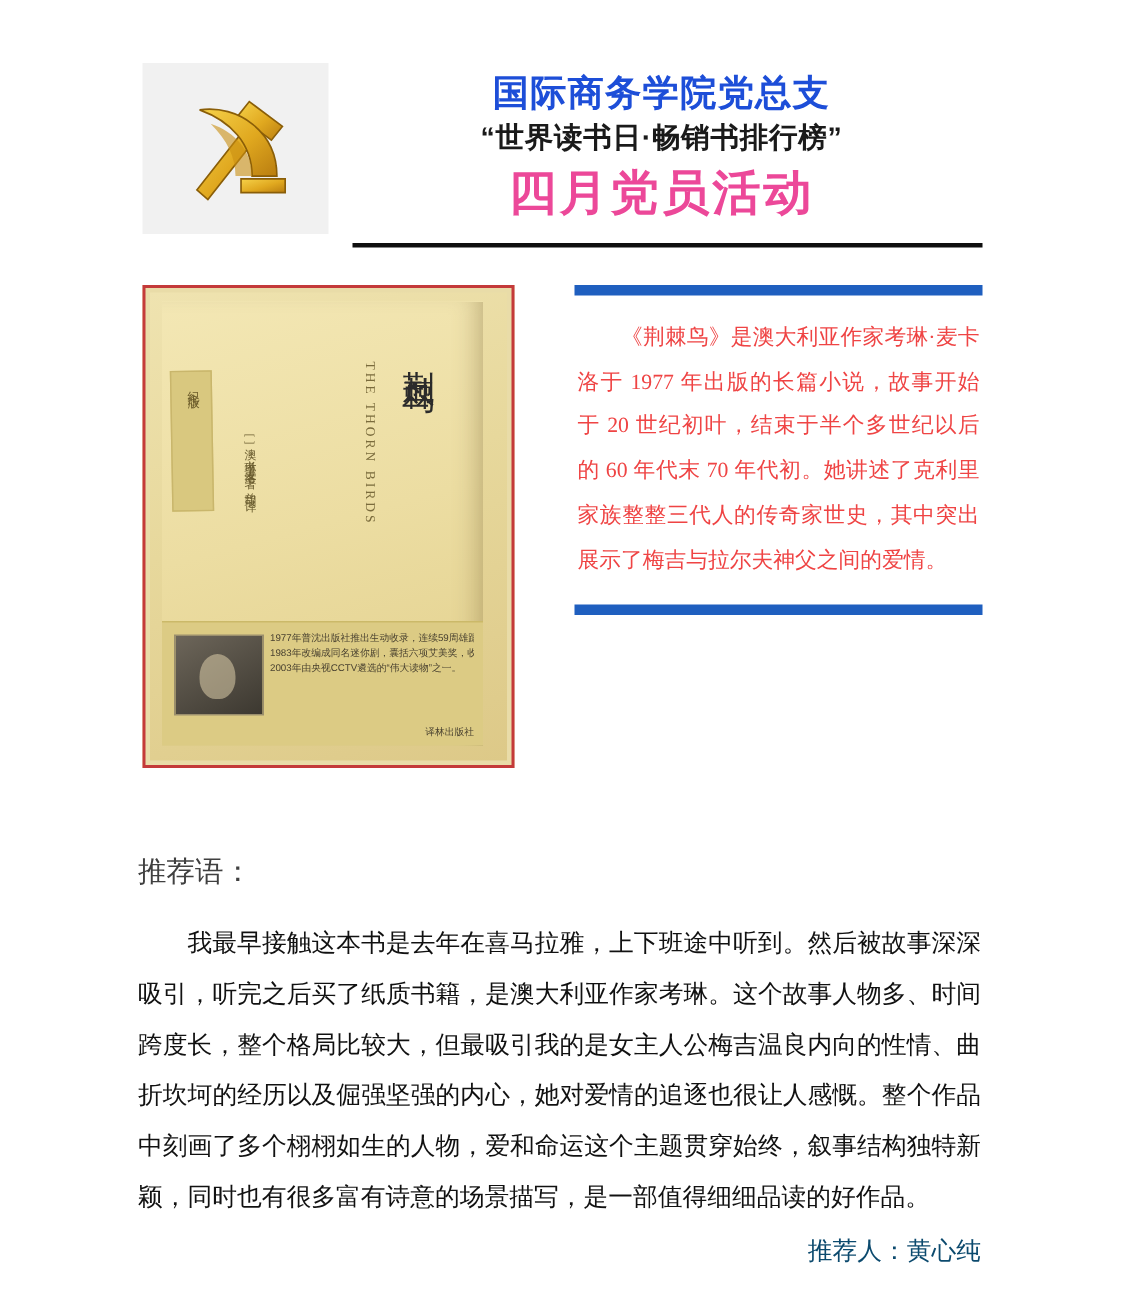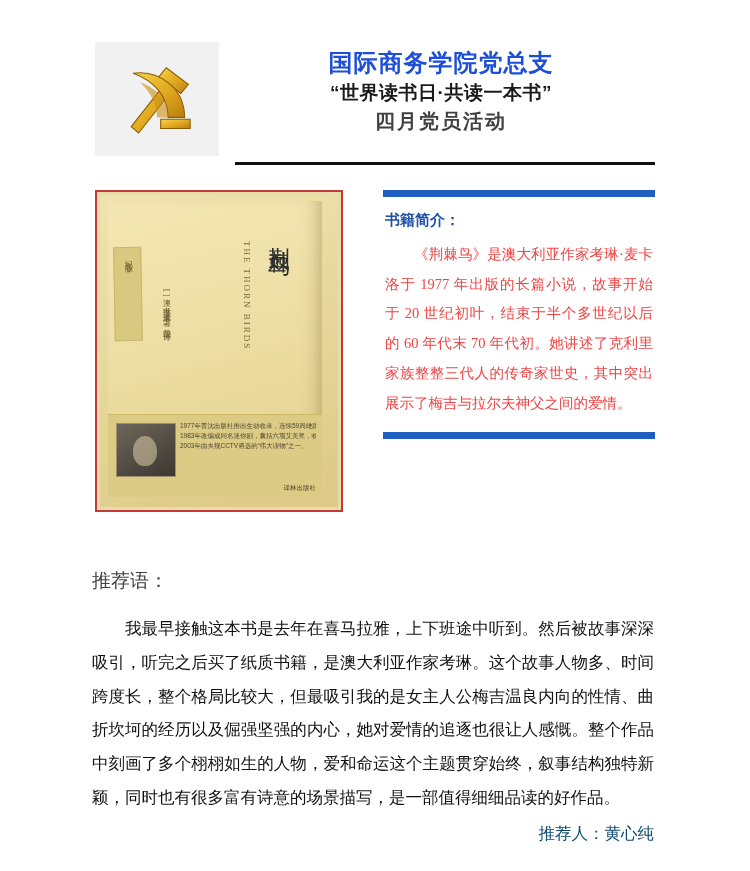--- a/index.html
+++ b/index.html
@@ -65,23 +65,23 @@
   .title-sub {
     color: #1a1a1a;
     font-weight: bold;
     font-size: 19px;
     font-family: "Liberation Sans", "DejaVu Sans", sans-serif;
     line-height: 1.4;
     margin-top: 2px;
     letter-spacing: 0.5px;
   }
   .title-third {
-    color: #404040;
+    color: #ec4899;
     font-weight: bold;
-    font-size: 20px;
+    font-size: 32px;
     font-family: "Liberation Sans", "DejaVu Sans", sans-serif;
     line-height: 1.3;
     margin-top: 1px;
     letter-spacing: 2px;
   }
   .header-rule {
     position: absolute;
     left: 235px;
     top: 162px;
     width: 420px;
@@ -297,21 +297,21 @@
         <path d="M60 16 L84 34 L76 44 L52 26 Z" fill="url(#gold)" stroke="#8a5e08" stroke-width="1.2"></path>
 
         <path d="M80 70 C80 38 52 18 24 22 C46 30 62 46 62 70 Z" fill="url(#gold)" stroke="#8a5e08" stroke-width="1.2"></path>
         <path d="M62 70 C62 52 50 38 32 32 C44 44 50 56 50 70 Z" fill="#c98f13" opacity="0.6"></path>
 
         <path d="M54 72 L86 72 L86 82 L54 82 Z" fill="url(#gold)" stroke="#8a5e08" stroke-width="1.2"></path>
       </svg>
     </div>
     <div class="title-block">
       <div class="title-main">国际商务学院党总支</div>
-      <div class="title-sub">“世界读书日·共读一本书”</div>
+      <div class="title-sub">“世界读书日·畅销书排行榜”</div>
       <div class="title-third">四月党员活动</div>
     </div>
   </div>
   <div class="header-rule"></div>
 
   <div class="photo-frame">
     <div class="photo-inner">
       <div class="book-cover">
         <div class="cover-spine">
           <span>纪念版</span>
@@ -328,21 +328,20 @@
           </div>
           <div class="band-publisher">译林出版社</div>
         </div>
       </div>
     </div>
   </div>
 
   <div class="intro-wrap">
     <div class="intro-bar-top"></div>
     <div class="intro-body">
-      <div class="intro-heading">书籍简介：</div>
       <div class="intro-text">《荆棘鸟》是澳大利亚作家考琳·麦卡洛于 1977 年出版的长篇小说，故事开始于 20 世纪初叶，结束于半个多世纪以后的 60 年代末 70 年代初。她讲述了克利里家族整整三代人的传奇家世史，其中突出展示了梅吉与拉尔夫神父之间的爱情。</div>
     </div>
     <div class="intro-bar-bottom"></div>
   </div>
 
   <div class="rec-heading">推荐语：</div>
   <div class="rec-body">我最早接触这本书是去年在喜马拉雅，上下班途中听到。然后被故事深深吸引，听完之后买了纸质书籍，是澳大利亚作家考琳。这个故事人物多、时间跨度长，整个格局比较大，但最吸引我的是女主人公梅吉温良内向的性情、曲折坎坷的经历以及倔强坚强的内心，她对爱情的追逐也很让人感慨。整个作品中刻画了多个栩栩如生的人物，爱和命运这个主题贯穿始终，叙事结构独特新颖，同时也有很多富有诗意的场景描写，是一部值得细细品读的好作品。</div>
   <div class="rec-signature">推荐人：黄心纯</div>
 
 </div>

